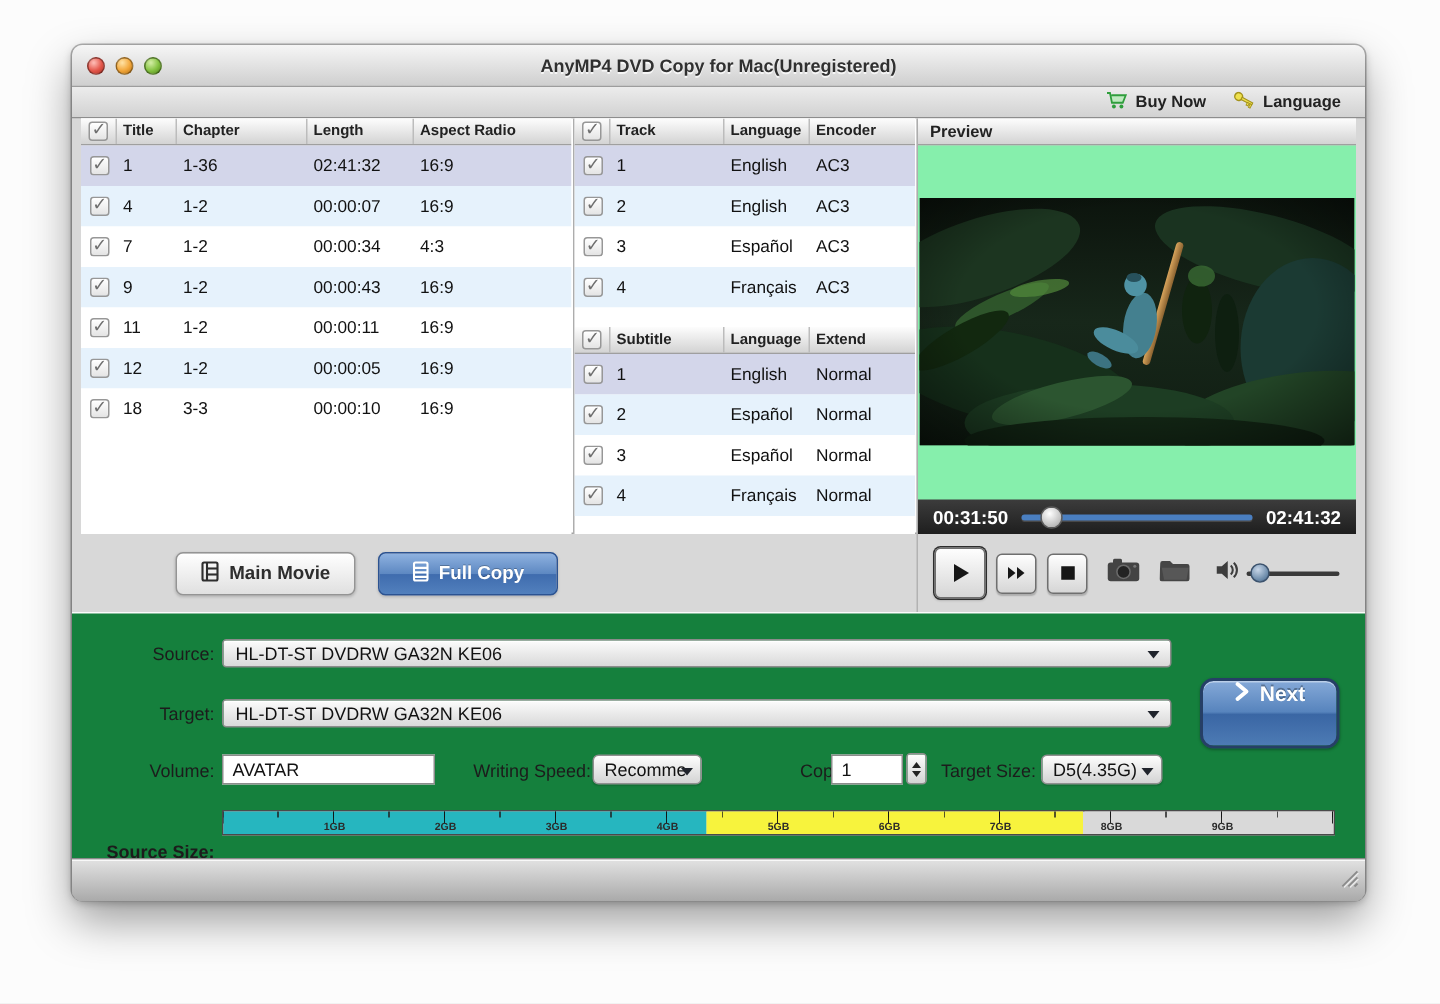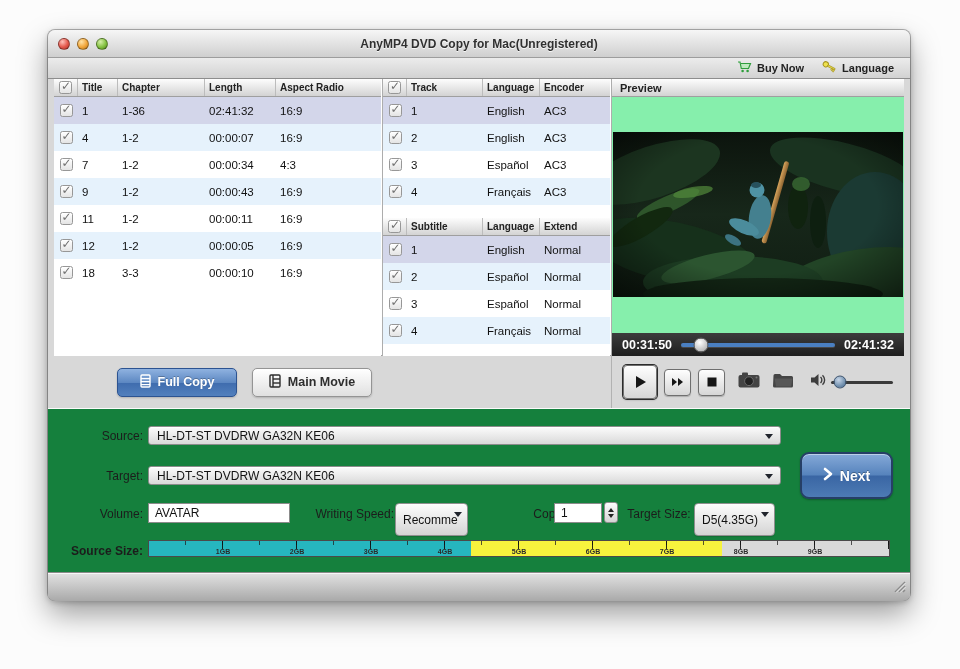--- a/index.html
+++ b/index.html
@@ -85,32 +85,32 @@
   
   .lower{position:relative;height:164px;background:#15803d;border-top:1px solid #fbfbfb;}
   .flabel{position:absolute;font-size:12px;color:#1c1c1c;text-align:right;}
   .dropdown-wide{position:absolute;height:19px;border:1px solid #8b8b8b;border-radius:3px;
     background:linear-gradient(#fcfcfc,#d9d9d9);display:flex;align-items:center;font-size:12px;color:#111;
     padding:0 22px 0 8px;box-shadow:inset 0 1px 0 #fff;}
   .arrow-down{position:absolute;right:7px;top:7px;width:0;height:0;
     border-left:4.5px solid transparent;border-right:4.5px solid transparent;border-top:5.5px solid #20242c;}
   .tfield{position:absolute;height:20px;border:1px solid #8b8b8b;background:#fff;font-size:12px;color:#111;
     padding:0 6px;font-family:"Liberation Sans","DejaVu Sans",sans-serif;}
-  .dropdown-aqua{position:absolute;height:33px;border:1px solid #8f8f8f;border-radius:4px;
+  .dropdown-aqua{position:absolute;height:20px;border:1px solid #8f8f8f;border-radius:4px;
     background:linear-gradient(#fdfdfd,#d4d4d4);display:flex;align-items:center;font-size:12px;color:#111;
     padding:0 18px 0 7px;box-shadow:0 1px 1px rgba(0,0,0,.15);}
   .stepper{position:absolute;width:14px;height:21px;border:1px solid #8f8f8f;border-radius:3px;
     background:linear-gradient(#fdfdfd,#d4d4d4);display:flex;flex-direction:column;align-items:center;justify-content:center;gap:2px;}
   .stepper .up{width:0;height:0;border-left:3.5px solid transparent;border-right:3.5px solid transparent;border-bottom:4.5px solid #222;}
   .stepper .dn{width:0;height:0;border-left:3.5px solid transparent;border-right:3.5px solid transparent;border-top:4.5px solid #222;}
 
   .next-btn{position:absolute;left:752px;top:43px;width:93px;height:47px;border-radius:9px;
     background:linear-gradient(#85a9d8 0%,#5784bd 48%,#3a66a4 52%,#4d7bb4 100%);
     border:2px solid #263f66;box-shadow:inset 0 1px 0 rgba(255,255,255,.45),0 1px 2px rgba(0,0,0,.3);
-    display:flex;align-items:center;justify-content:center;gap:7px;color:#fff;font-size:14px;font-weight:bold;
+    display:flex;justify-content:center;gap:7px;color:#fff;font-size:14px;font-weight:bold;
     text-shadow:0 -1px 0 rgba(0,0,0,.3);}
 
   .sizebar{position:absolute;left:100px;top:131px;width:742px;height:17px;border:1px solid #4a4a4a;background:#d9d9d9;}
   .seg{position:absolute;top:0;bottom:0;}
   .ticks-minor{position:absolute;top:0;left:0;right:0;height:4px;
     background-image:repeating-linear-gradient(to right,transparent 0 calc(5% - 1px),rgba(30,30,30,.75) calc(5% - 1px) 5%);}
   .ticks-major{position:absolute;top:0;left:0;right:0;height:8px;
     background-image:repeating-linear-gradient(to right,transparent 0 calc(10% - 1px),rgba(15,15,15,.9) calc(10% - 1px) 10%);}
   .gb-label{position:absolute;top:7px;transform:translateX(-50%);font-size:7px;color:#2b2b2b;font-weight:bold;}
 
@@ -374,41 +374,41 @@
             <span class="seek-track">
               <span class="seek-thumb" style="left:13%;"></span>
             </span>
             <span>02:41:32</span>
           </div>
         </div>
       </div>
     </div>
 
     <div class="modes">
+      <div class="mode-btn">
+        <span>
+          <svg width="12" height="14" viewBox="0 0 12 14" stroke="currentColor" fill="none" stroke-width="1.4">
+              <rect x="1" y="1" width="10" height="12" rx="1"></rect>
+              <line x1="4" y1="1" x2="4" y2="13"></line>
+              <line x1="4" y1="5" x2="11" y2="5"></line>
+              <line x1="4" y1="9" x2="11" y2="9"></line>
+            </svg>
+        </span>
+        <span>Main Movie</span>
+      </div>
       <div class="mode-btn active">
         <span>
           <svg width="11" height="14" viewBox="0 0 11 14" stroke="currentColor" fill="none" stroke-width="1.4">
               <rect x="1" y="1" width="9" height="12" rx="1"></rect>
               <line x1="1" y1="4.6" x2="10" y2="4.6"></line>
               <line x1="1" y1="7.6" x2="10" y2="7.6"></line>
               <line x1="1" y1="10.6" x2="10" y2="10.6"></line>
             </svg>
         </span>
         <span>Full Copy</span>
-      </div>
-      <div class="mode-btn">
-        <span>
-          <svg width="12" height="14" viewBox="0 0 12 14" stroke="currentColor" fill="none" stroke-width="1.4">
-              <rect x="1" y="1" width="10" height="12" rx="1"></rect>
-              <line x1="4" y1="1" x2="4" y2="13"></line>
-              <line x1="4" y1="5" x2="11" y2="5"></line>
-              <line x1="4" y1="9" x2="11" y2="9"></line>
-            </svg>
-        </span>
-        <span>Main Movie</span>
       </div>
     </div>
 
     <div class="controls">
       <div class="pbtn play">
         <svg width="14" height="14" viewBox="0 0 14 14">
             <polygon points="3,1 13,7 3,13" fill="#161616"></polygon>
           </svg>
       </div>
       <div class="pbtn small">
@@ -493,21 +493,21 @@
       <span class="up"></span>
       <span class="dn"></span>
     </div>
 
     <span class="flabel" style="left:576px;top:98px;width:70px;text-align:center;">Target Size:</span>
     <div class="dropdown-aqua" style="left:646px;top:94px;width:81px;">
       <span>D5(4.35G)</span>
       <span class="arrow-down" style="top:8px;right:5px;"></span>
     </div>
 
-    <span class="flabel" style="left:0;top:135px;width:95px;font-weight:bold;">Source Size:</span>
+    <span class="flabel" style="left:0;top:152px;width:95px;font-weight:bold;">Source Size:</span>
     <div class="sizebar">
       <span class="seg" style="left:0;width:43.5%;background:#26b6bf;"></span>
       <span class="seg" style="left:43.5%;width:34%;background:#f7f33d;"></span>
       <span class="seg" style="left:77.5%;right:0;background:#d9d9d9;"></span>
       <span class="ticks-minor"></span>
       <span class="ticks-major"></span>
       <span class="gb-label" style="left:10%;">1GB</span>
       <span class="gb-label" style="left:20%;">2GB</span>
       <span class="gb-label" style="left:30%;">3GB</span>
       <span class="gb-label" style="left:40%;">4GB</span>

